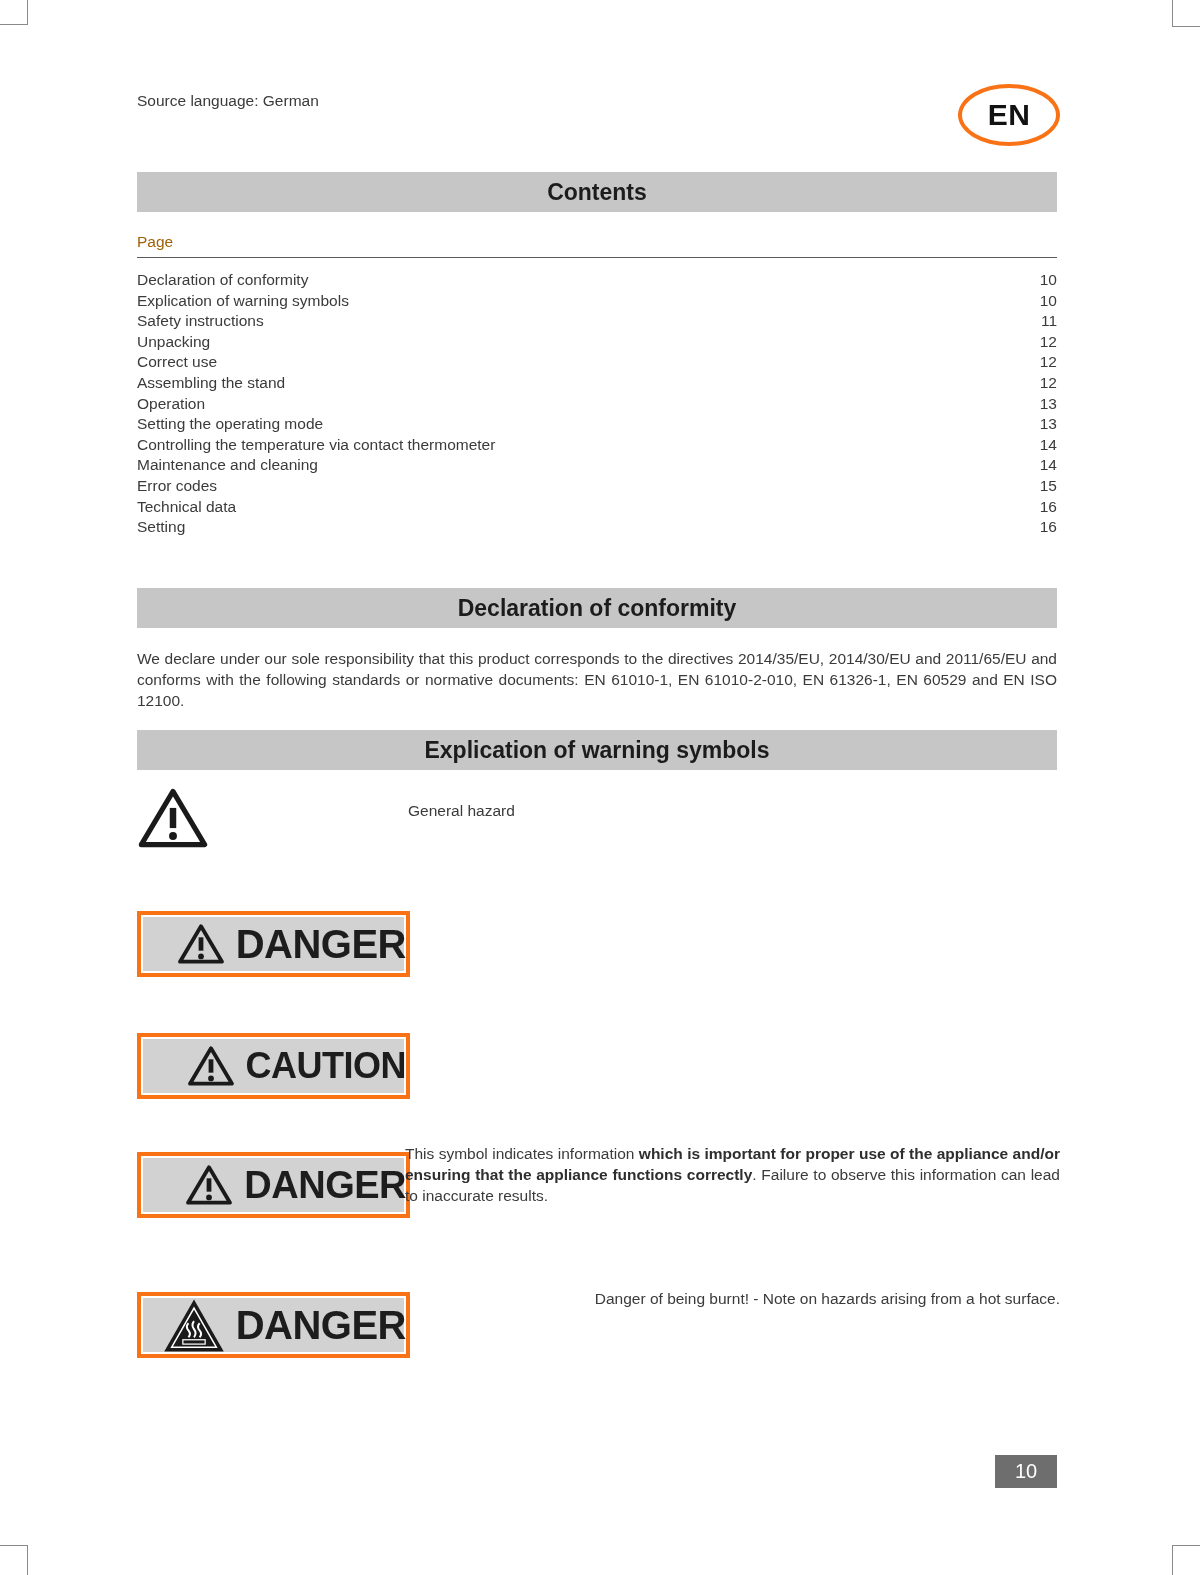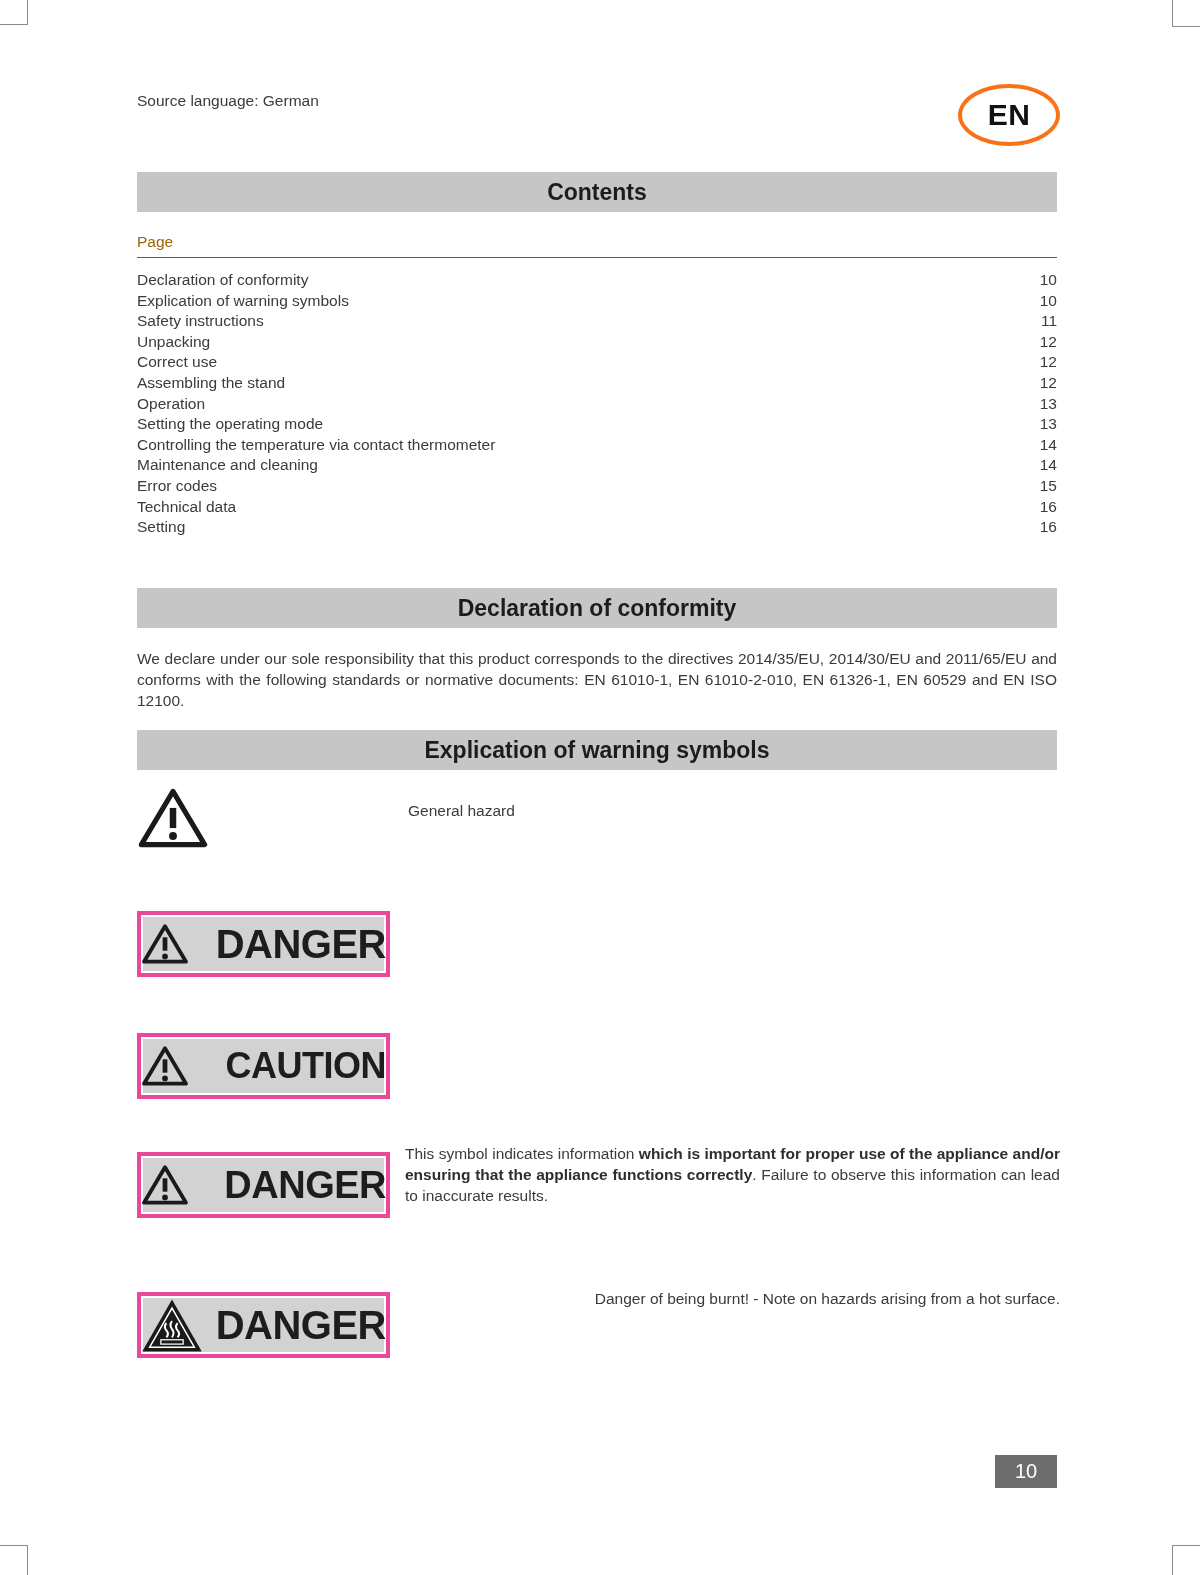--- a/index.html
+++ b/index.html
@@ -38,23 +38,23 @@
   .toc-page-label{font-size:15.5px;color:#a16207;padding-bottom:6px;}
   .toc-rule{border:none;border-top:1px solid #5a5a5a;margin:0 0 13px 0;}
   .toc-row{display:flex;justify-content:space-between;align-items:baseline;height:20.6px;font-size:15.5px;color:var(--ink);}
 
   .decl-body{position:absolute;left:137px;top:648px;width:920px;font-size:15.5px;line-height:21px;
     text-align:justify;color:var(--ink);}
 
   .hazard-icon{position:absolute;left:137px;top:786px;width:72px;height:64px;}
   .hazard-label{position:absolute;left:408px;top:802px;font-size:15.5px;color:var(--ink);}
 
-  .sign{position:absolute;left:137px;width:253px;height:66px;background:var(--sign-fill);
-    border:4px solid #ec4899;box-shadow:inset 0 0 0 2px #ffffff;
-    display:flex;align-items:center;justify-content:space-between;gap:11px;}
+  .sign{position:absolute;left:137px;width:273px;height:66px;background:var(--sign-fill);
+    border:4px solid #f97316;box-shadow:inset 0 0 0 2px #ffffff;
+    display:flex;align-items:center;justify-content:flex-end;gap:11px;}
   .sign-word{font-weight:bold;color:#1d1d1d;letter-spacing:-0.5px;}
   .sign-danger1{top:911px;}  .sign-danger1 .sign-word{font-size:40px;}
   .sign-warning{top:1033px;} .sign-warning .sign-word{font-size:36px;}
   .sign-caution{top:1152px;} .sign-caution .sign-word{font-size:38px;}
   .sign-danger2{top:1292px;} .sign-danger2 .sign-word{font-size:40px;}
 
   .sym-text{position:absolute;left:405px;width:655px;font-size:15.5px;line-height:21px;
     text-align:justify;color:var(--ink);}
   .sym-text-1{top:903px;}
   .sym-text-2{top:1028px;}

